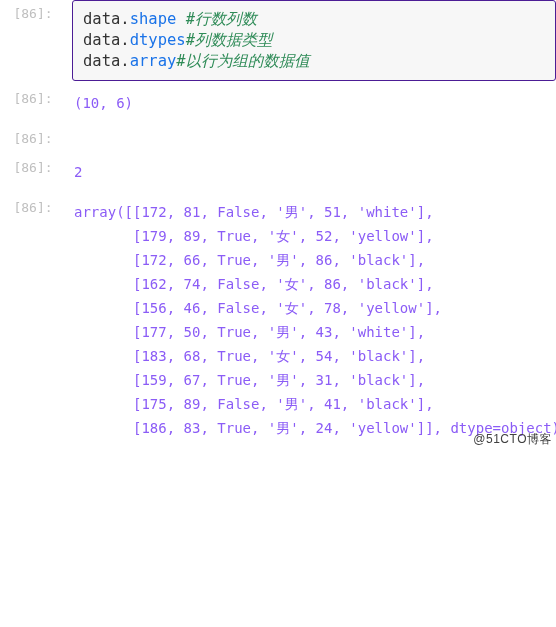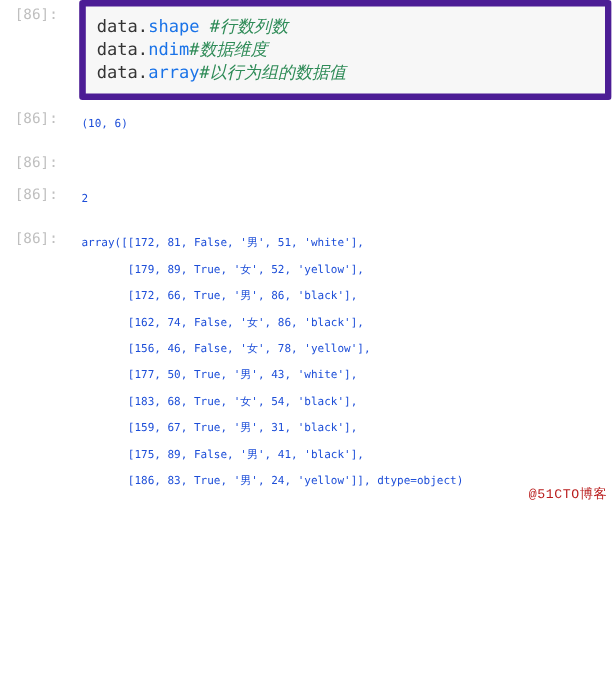--- a/index.html
+++ b/index.html
@@ -23,58 +23,58 @@
     color: #bfbfbf;
     font-family: monospace;
     font-size: 13px;
   }
   .in-prompt { color: #bfbfbf; }
   .content {
     flex: 1;
     min-width: 0;
   }
   .code-area {
-    border: 6px solid #4c1d95;
+    border: 1px solid #4c1d95;
     border-radius: 3px;
     background: #f7f7f7;
     padding: 8px 10px;
     font-family: Menlo, Consolas, "DejaVu Sans Mono", monospace;
     font-size: 15.5px;
     line-height: 21px;
   }
   .out-area {
     padding: 6px 0 6px 2px;
     font-family: Menlo, Consolas, "DejaVu Sans Mono", monospace;
-    font-size: 10px;
+    font-size: 14px;
     line-height: 24px;
     white-space: pre;
-    color: #1d4ed8;
+    color: #8b5cf6;
   }
   .c-obj { color: #333; }
   .c-attr { color: #1a73e8; }
   .c-comment { color: #2e8b57; font-style: italic; }
   .watermark {
     position: absolute;
     right: 4px;
     bottom: 2px;
-    color: #b91c1c;
+    color: #404040;
     font-size: 12px;
     letter-spacing: 0.5px;
-    font-family: Liberation Mono, monospace;
+    font-family: Liberation Sans, sans-serif;
   }
 </style>
 </head>
 <body>
 
 <div class="cell">
   <div class="prompt in-prompt">[86]:</div>
   <div class="content">
     <div class="code-area">
       <div><span class="c-obj">data</span><span class="c-obj">.</span><span class="c-attr">shape</span><span> </span><span class="c-comment">#行数列数</span></div>
-      <div><span class="c-obj">data</span><span class="c-obj">.</span><span class="c-attr">ndim</span><span></span><span class="c-comment">#数据维度</span></div>
+      <div><span class="c-obj">data</span><span class="c-obj">.</span><span class="c-attr">dtypes</span><span></span><span class="c-comment">#列数据类型</span></div>
       <div><span class="c-obj">data</span><span class="c-obj">.</span><span class="c-attr">array</span><span></span><span class="c-comment">#以行为组的数据值</span></div>
     </div>
   </div>
 </div>
 
 <div class="cell">
   <div class="prompt">[86]:</div>
   <div class="content">
     <div class="out-area">(10, 6)</div>
   </div>

